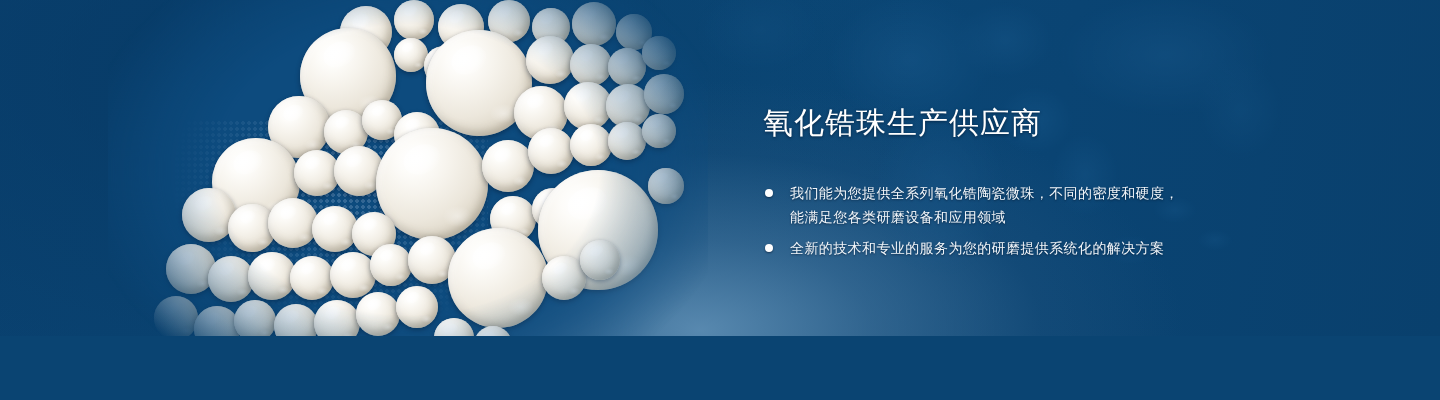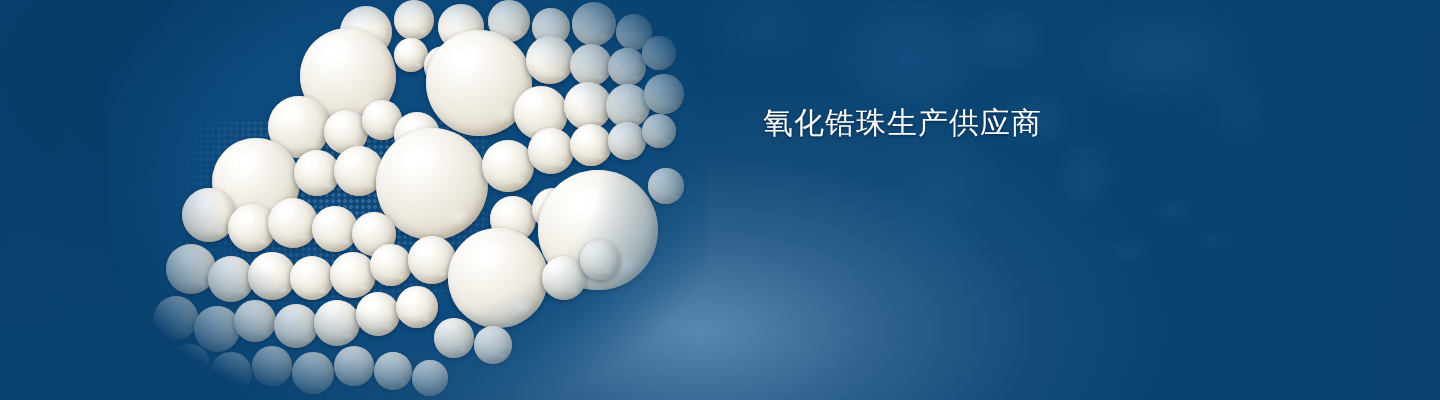--- a/index.html
+++ b/index.html
@@ -7,21 +7,21 @@
     padding: 0;
     background: #0a4472;
   }
   body {
     font-family: "Liberation Sans", "DejaVu Sans", sans-serif;
   }
 
   .banner {
     position: relative;
     width: 1440px;
-    height: 400px;
+    height: 336px;
     overflow: hidden;
     background: #0369a1;
   }
 
   
   .bg-base {
     position: absolute;
     inset: 0;
     background:
       radial-gradient(ellipse 620px 320px at 700px 330px,
@@ -264,19 +264,28 @@
     <div class="bead" style="left:226px;top:346px;width:40px;height:40px;"></div>
     <div class="bead" style="left:266px;top:352px;width:38px;height:38px;"></div>
     <div class="bead" style="left:304px;top:360px;width:36px;height:36px;"></div>
   </div>
 
   <div class="copy">
     <h1 class="headline">氧化锆珠生产供应商</h1>
 
     <ul class="bullets">
 
-
+      <li class="bullet">
+        <span class="dot"></span>
+        <span class="line">我们能为您提供全系列氧化锆陶瓷微珠，不同的密度和硬度，</span>
+        <span class="line">能满足您各类研磨设备和应用领域</span>
+      </li>
+
+      <li class="bullet">
+        <span class="dot"></span>
+        <span class="line">全新的技术和专业的服务为您的研磨提供系统化的解决方案</span>
+      </li>
 
 
     </ul>
   </div>
 
 </div>
 
 </body></html>

